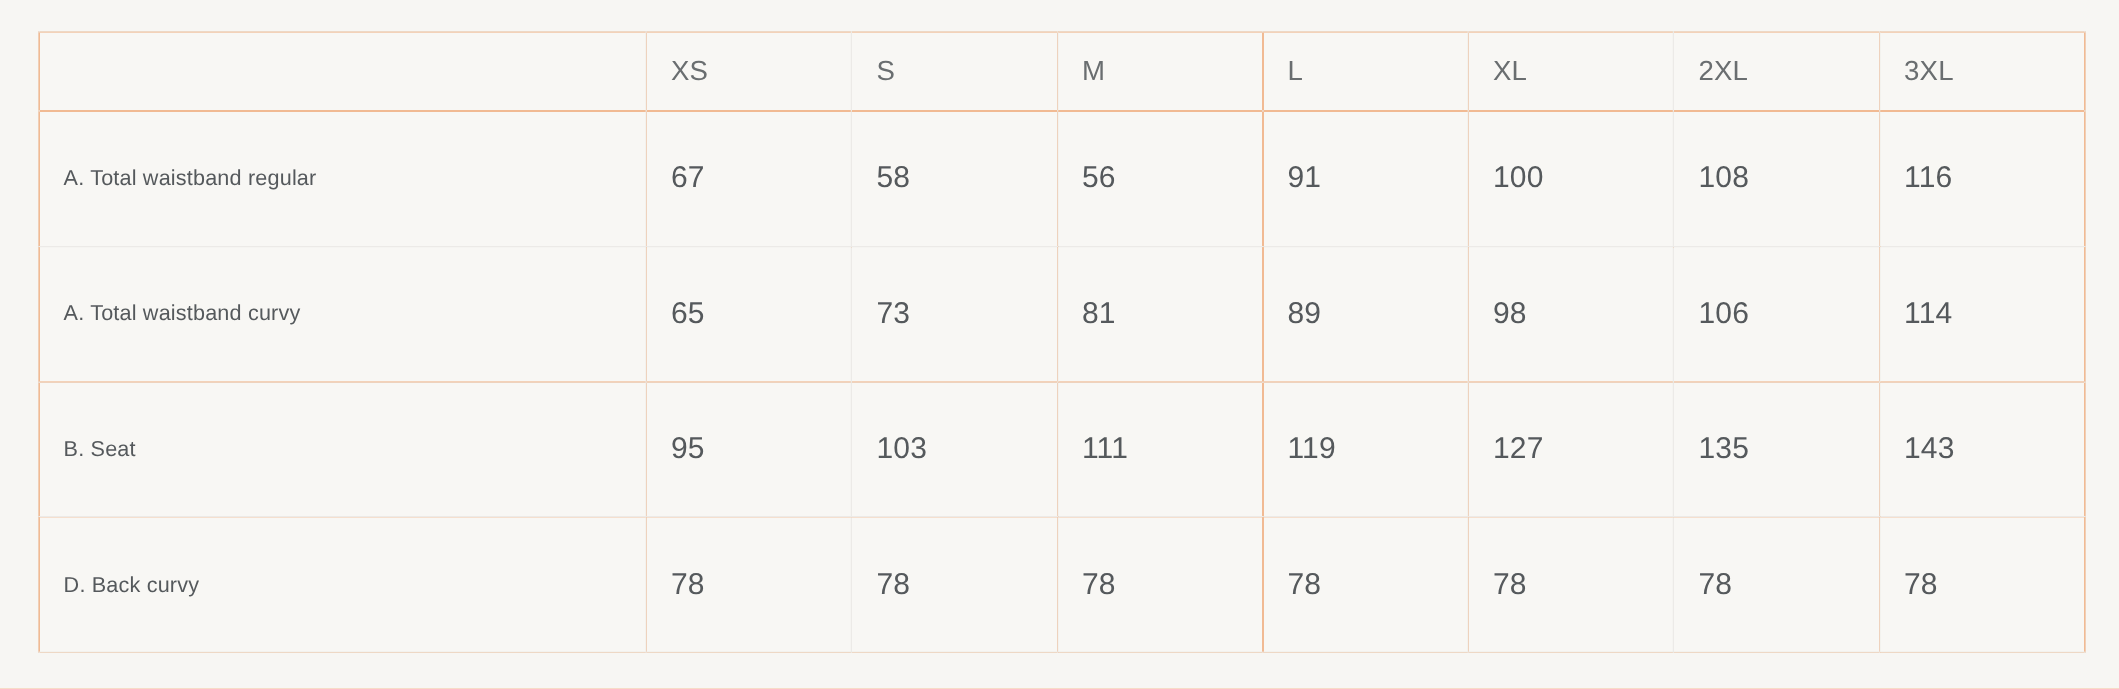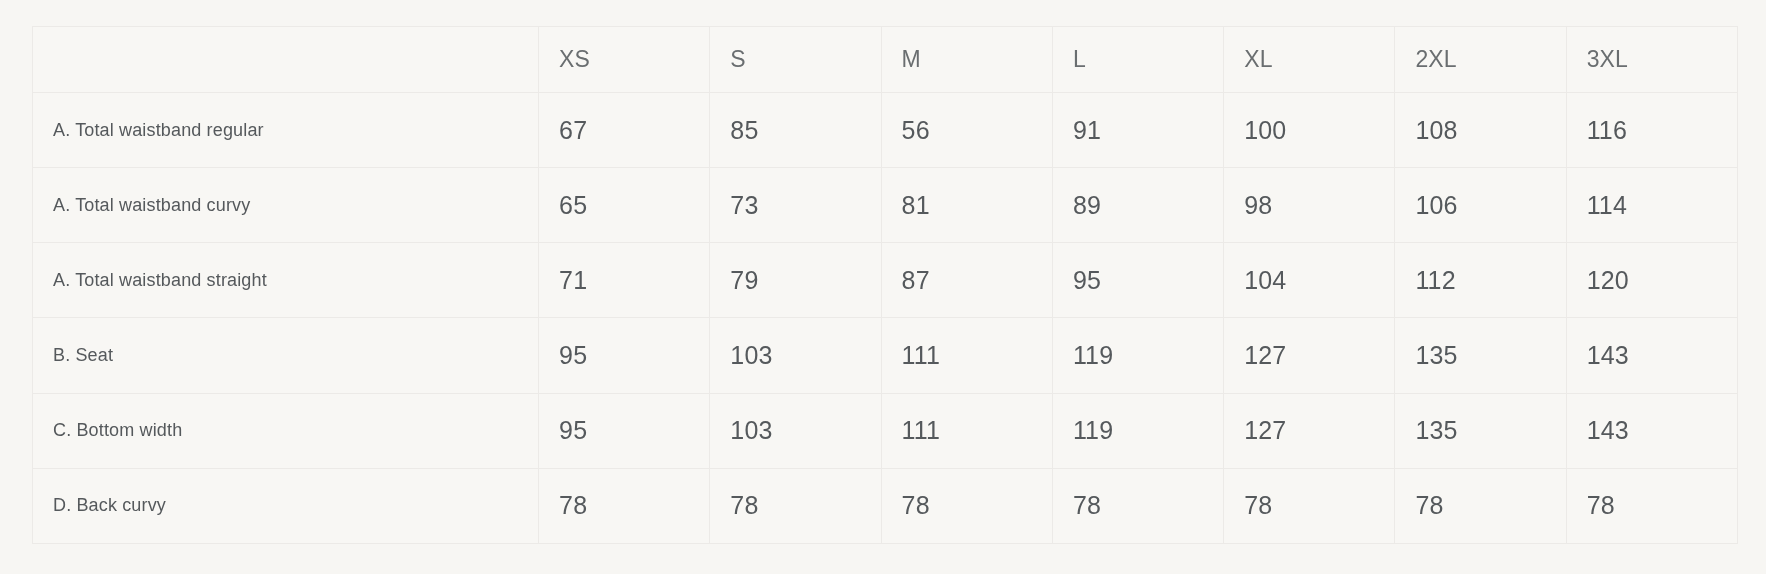--- a/index.html
+++ b/index.html
@@ -96,59 +96,39 @@
         <th scope="col">L</th>
         <th scope="col">XL</th>
         <th scope="col">2XL</th>
         <th scope="col">3XL</th>
       </tr>
     </thead>
     <tbody>
       <tr>
         <th class="row-label" scope="row">A. Total waistband regular</th>
         <td class="measure-value">67</td>
-        <td class="measure-value">85</td>
+        <td class="measure-value">58</td>
         <td class="measure-value">56</td>
         <td class="measure-value">91</td>
         <td class="measure-value">100</td>
         <td class="measure-value">108</td>
         <td class="measure-value">116</td>
       </tr>
       <tr>
         <th class="row-label" scope="row">A. Total waistband curvy</th>
         <td class="measure-value">65</td>
         <td class="measure-value">73</td>
         <td class="measure-value">81</td>
         <td class="measure-value">89</td>
         <td class="measure-value">98</td>
         <td class="measure-value">106</td>
         <td class="measure-value">114</td>
       </tr>
       <tr>
-        <th class="row-label" scope="row">A. Total waistband straight</th>
-        <td class="measure-value">71</td>
-        <td class="measure-value">79</td>
-        <td class="measure-value">87</td>
-        <td class="measure-value">95</td>
-        <td class="measure-value">104</td>
-        <td class="measure-value">112</td>
-        <td class="measure-value">120</td>
-      </tr>
-      <tr>
         <th class="row-label" scope="row">B. Seat</th>
-        <td class="measure-value">95</td>
-        <td class="measure-value">103</td>
-        <td class="measure-value">111</td>
-        <td class="measure-value">119</td>
-        <td class="measure-value">127</td>
-        <td class="measure-value">135</td>
-        <td class="measure-value">143</td>
-      </tr>
-      <tr>
-        <th class="row-label" scope="row">C. Bottom width</th>
         <td class="measure-value">95</td>
         <td class="measure-value">103</td>
         <td class="measure-value">111</td>
         <td class="measure-value">119</td>
         <td class="measure-value">127</td>
         <td class="measure-value">135</td>
         <td class="measure-value">143</td>
       </tr>
       <tr>
         <th class="row-label" scope="row">D. Back curvy</th>

